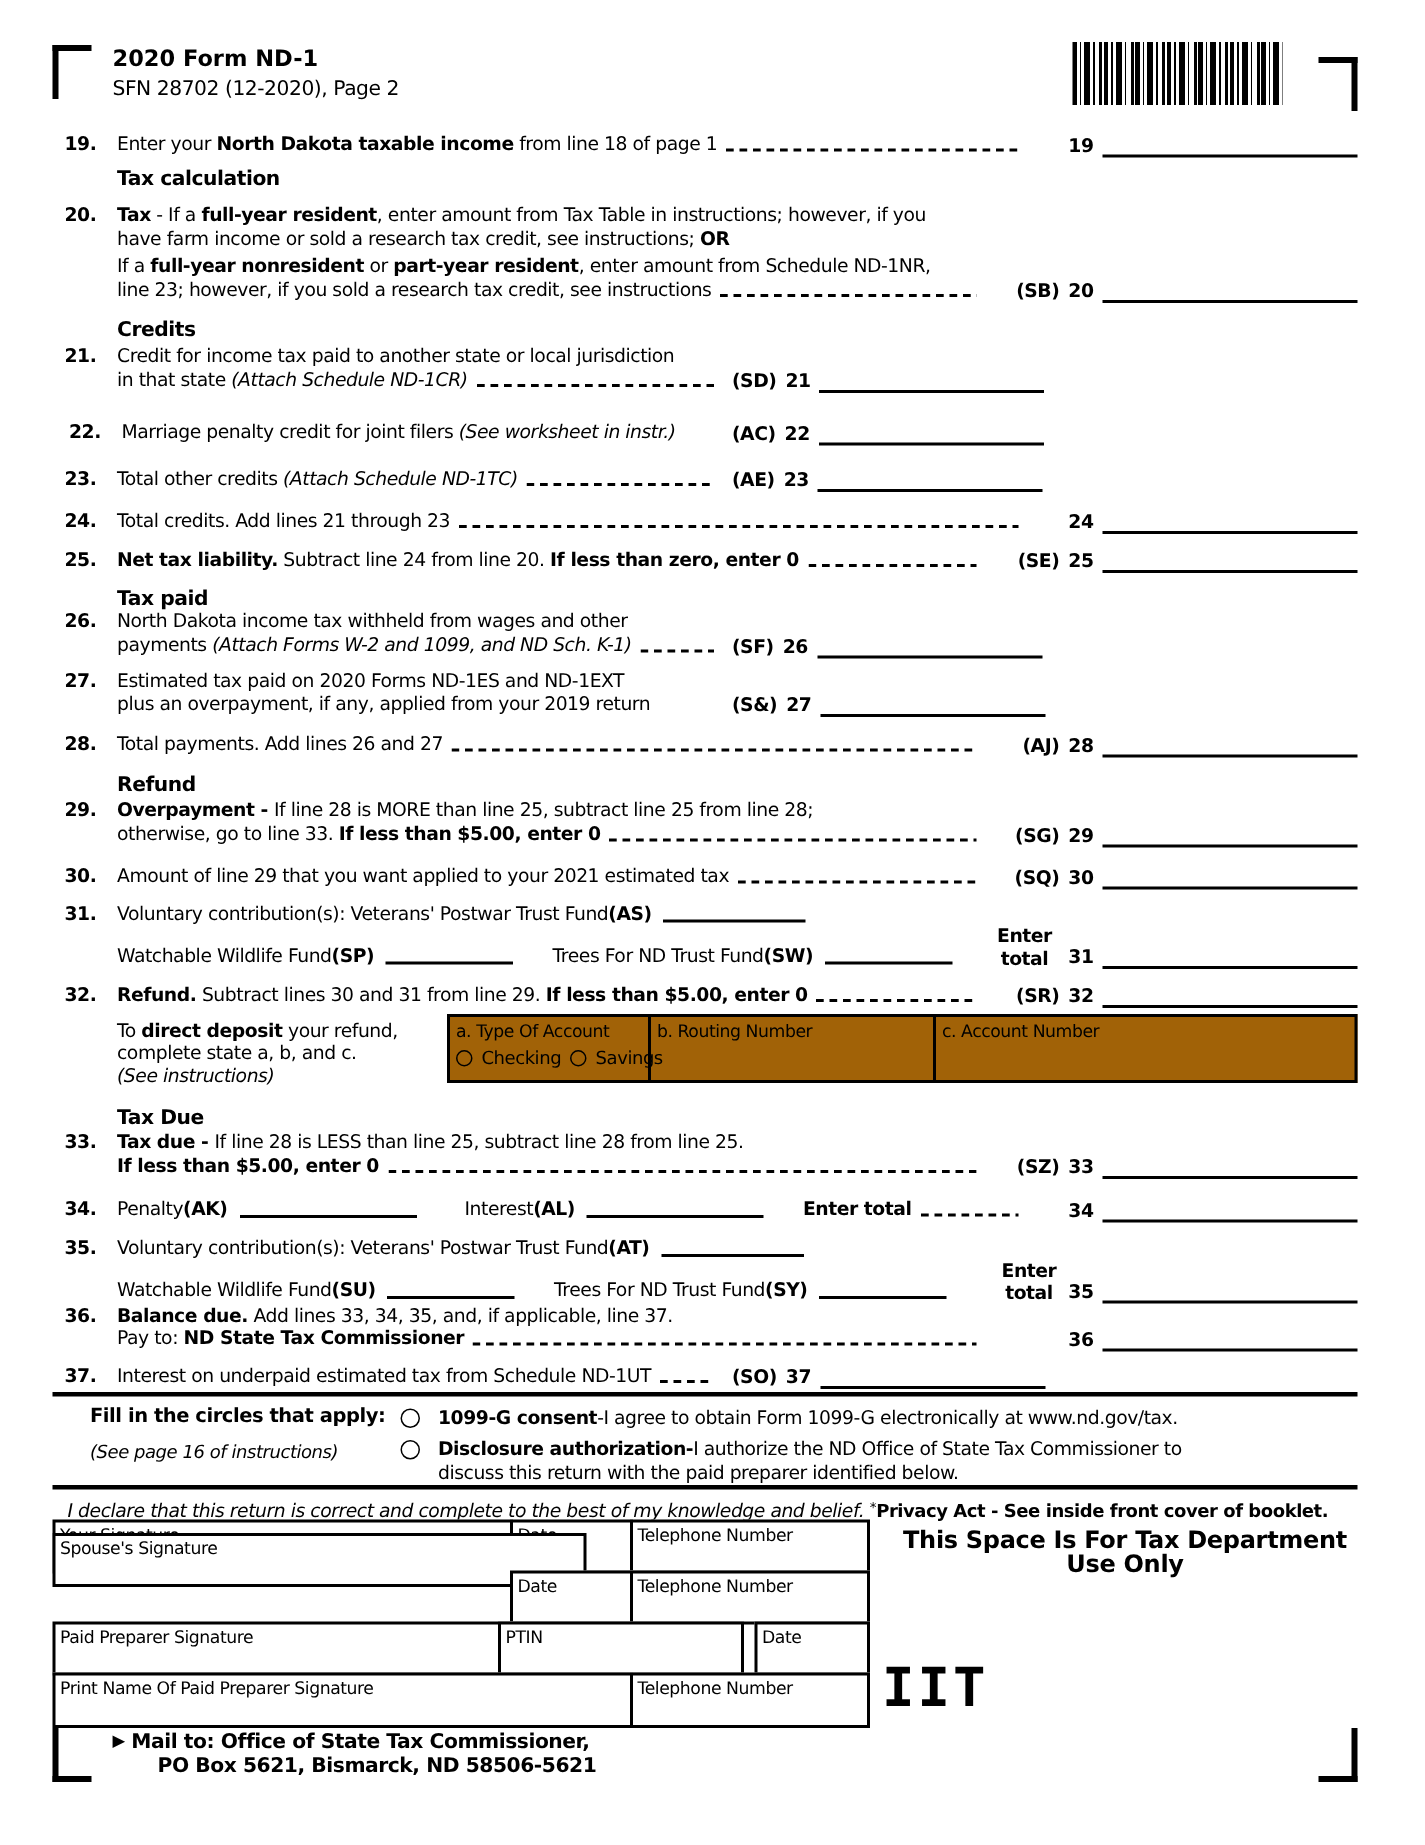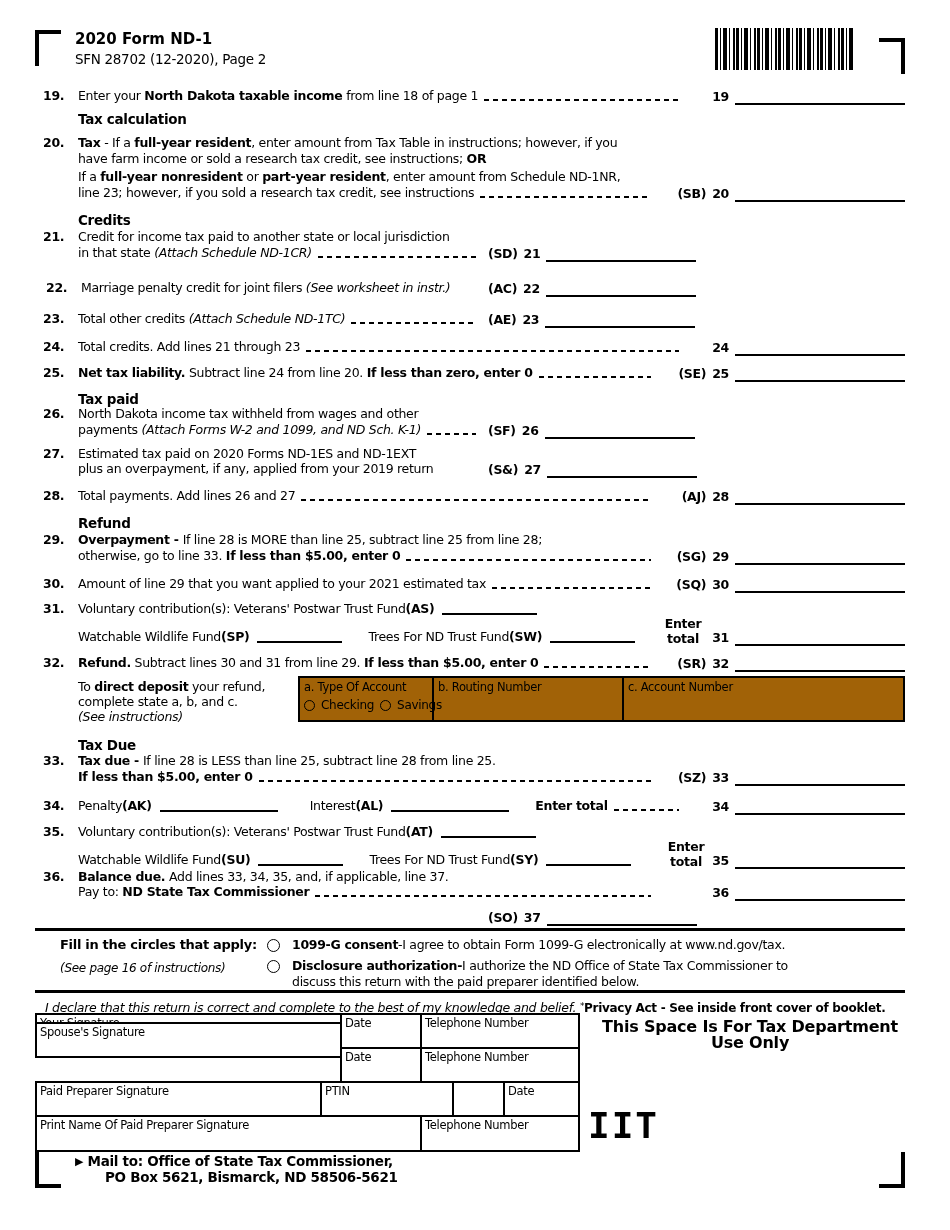--- a/index.html
+++ b/index.html
@@ -325,20 +325,25 @@
   </div>
   <div class="trow" style="left:78px;top:884px;width:577px">
     <span class="txt"><span>Pay to: </span><b>ND State Tax Commissioner</b></span>
     <span class="leader"></span>
   </div>
   <div class="ans ansR" style="top:885px">
     <span class="albl">36</span>
     <div class="ansline w170"></div>
   </div>
 
+  <div class="trow" style="left:43px;top:909px;width:437px">
+    <span class="num">37.</span>
+    <span class="txt">Interest on underpaid estimated tax from Schedule ND-1UT</span>
+    <span class="leader"></span>
+  </div>
   <div class="ans ansM" style="top:910px">
     <span class="code">(SO)</span>
     <span class="albl">37</span>
     <div class="ansline w150"></div>
   </div>
 
   <div class="hrline" style="top:928px"></div>
 
   <div class="abs b" style="left:60px;top:937px;font-size:13px">Fill in the circles that apply:</div>
   <div class="fcircle" style="left:267px;top:939px"></div>
@@ -351,25 +356,25 @@
   <div class="hrline" style="top:990px"></div>
 
   <div class="abs" style="left:45px;top:998px">
     <span class="i">I declare that this return is correct and complete to the best of my knowledge and belief.</span>
     <span style="font-size:9px;vertical-align:3px">*</span><b style="font-size:12px">Privacy Act - See inside front cover of booklet.</b>
   </div>
 
   <div class="cell" style="left:35px;top:1013px;width:307px;height:36px"><span>Your Signature</span></div>
   <div class="cell" style="left:340px;top:1013px;width:82px;height:36px"><span>Date</span></div>
   <div class="cell" style="left:420px;top:1013px;width:160px;height:36px"><span>Telephone Number</span></div>
-  <div class="cell" style="left:35px;top:1022px;width:307px;height:36px"><span>Spouse's Signature</span></div>
+  <div class="cell" style="left:35px;top:1022px;width:356px;height:36px"><span>Spouse's Signature</span></div>
   <div class="cell" style="left:340px;top:1047px;width:82px;height:36px"><span>Date</span></div>
   <div class="cell" style="left:420px;top:1047px;width:160px;height:36px"><span>Telephone Number</span></div>
   <div class="cell" style="left:35px;top:1081px;width:307px;height:36px"><span>Paid Preparer Signature</span></div>
-  <div class="cell" style="left:320px;top:1081px;width:134px;height:36px"><span>PTIN</span></div>
+  <div class="cell" style="left:332px;top:1081px;width:164px;height:36px"><span>PTIN</span></div>
   <div class="cell" style="left:503px;top:1081px;width:77px;height:36px"><span>Date</span></div>
   <div class="cell" style="left:35px;top:1115px;width:387px;height:37px"><span>Print Name Of Paid Preparer Signature</span></div>
   <div class="cell" style="left:420px;top:1115px;width:160px;height:37px"><span>Telephone Number</span></div>
 
   <div class="abs b" style="left:595px;top:1019px;width:310px;text-align:center;font-size:16px;letter-spacing:-0.2px">This Space Is For Tax Department Use Only</div>
   <div class="iit" style="left:588px;top:1108px">IIT</div>
 
   <div class="abs b" style="left:75px;top:1153px;font-size:13.5px">
     <span style="font-size:11px;vertical-align:1px">▶</span>
     <span>Mail to: Office of State Tax Commissioner,</span>

